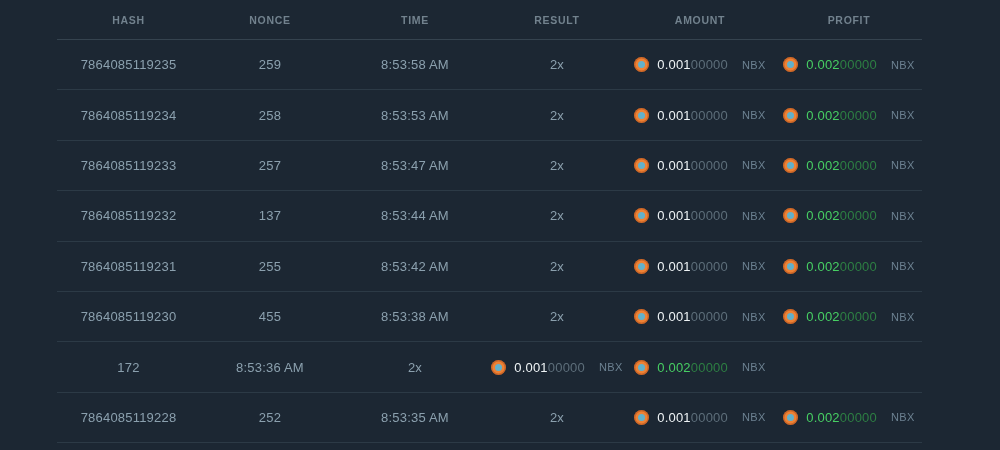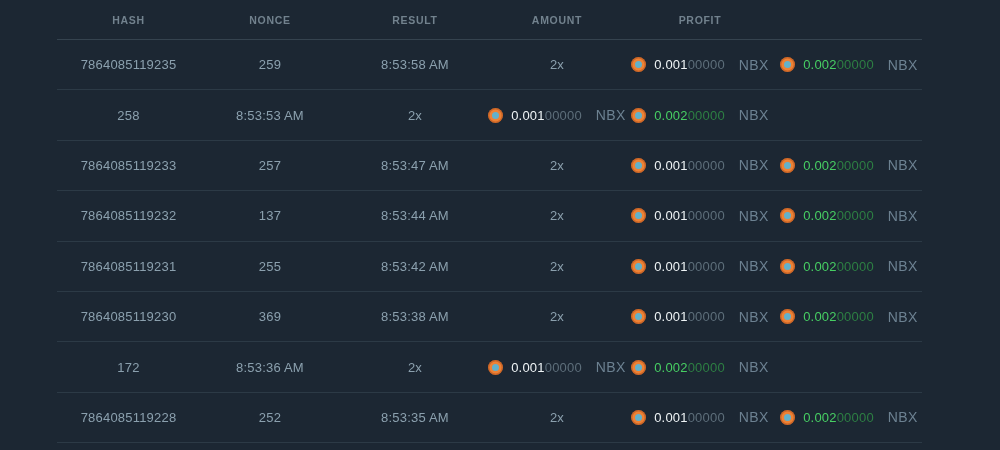--- a/index.html
+++ b/index.html
@@ -50,29 +50,30 @@
   }
   .coin::after{
     content:"";position:absolute;inset:4px;border-radius:50%;
     background:var(--coin-inner);
   }
   .num{white-space:nowrap;font-size:13px;}
   .num .main{font-weight:400;color:var(--amount-main);}
   .num .dim{color:var(--amount-dim);text-align:center;}
   .profit .num .main{color:var(--profit-main);}
   .profit .num .dim{color:var(--profit-dim);}
-  .cur{margin-left:6px;font-size:14px;color:var(--currency-text);letter-spacing:.4px;}
+  .cur{margin-left:6px;font-size:11px;color:var(--currency-text);letter-spacing:.4px;}
 </style>
 </head>
 <body>
 
 <div class="table">
   <div class="thead">
     <div class="th">HASH</div>
     <div class="th">NONCE</div>
+    <div class="th">TIME</div>
     <div class="th">RESULT</div>
     <div class="th">AMOUNT</div>
     <div class="th">PROFIT</div>
   </div>
   <div class="tbody">
   <div class="tr">
     <div class="td">7864085119235</div>
     <div class="td">259</div>
     <div class="td">8:53:58 AM</div>
     <div class="td">2x</div>
@@ -82,20 +83,21 @@
       <span class="cur">NBX</span>
     </div>
     <div class="td money profit">
       <span class="coin"></span>
       <span class="num"><span class="main">0.002</span><span class="dim">00000</span></span>
       <span class="cur">NBX</span>
     </div>
   </div>
 
   <div class="tr">
+    <div class="td">7864085119234</div>
     <div class="td">258</div>
     <div class="td">8:53:53 AM</div>
     <div class="td">2x</div>
     <div class="td money">
       <span class="coin"></span>
       <span class="num"><span class="main">0.001</span><span class="dim">00000</span></span>
       <span class="cur">NBX</span>
     </div>
     <div class="td money profit">
       <span class="coin"></span>
@@ -150,21 +152,21 @@
     </div>
     <div class="td money profit">
       <span class="coin"></span>
       <span class="num"><span class="main">0.002</span><span class="dim">00000</span></span>
       <span class="cur">NBX</span>
     </div>
   </div>
 
   <div class="tr">
     <div class="td">7864085119230</div>
-    <div class="td">369</div>
+    <div class="td">455</div>
     <div class="td">8:53:38 AM</div>
     <div class="td">2x</div>
     <div class="td money">
       <span class="coin"></span>
       <span class="num"><span class="main">0.001</span><span class="dim">00000</span></span>
       <span class="cur">NBX</span>
     </div>
     <div class="td money profit">
       <span class="coin"></span>
       <span class="num"><span class="main">0.002</span><span class="dim">00000</span></span>

